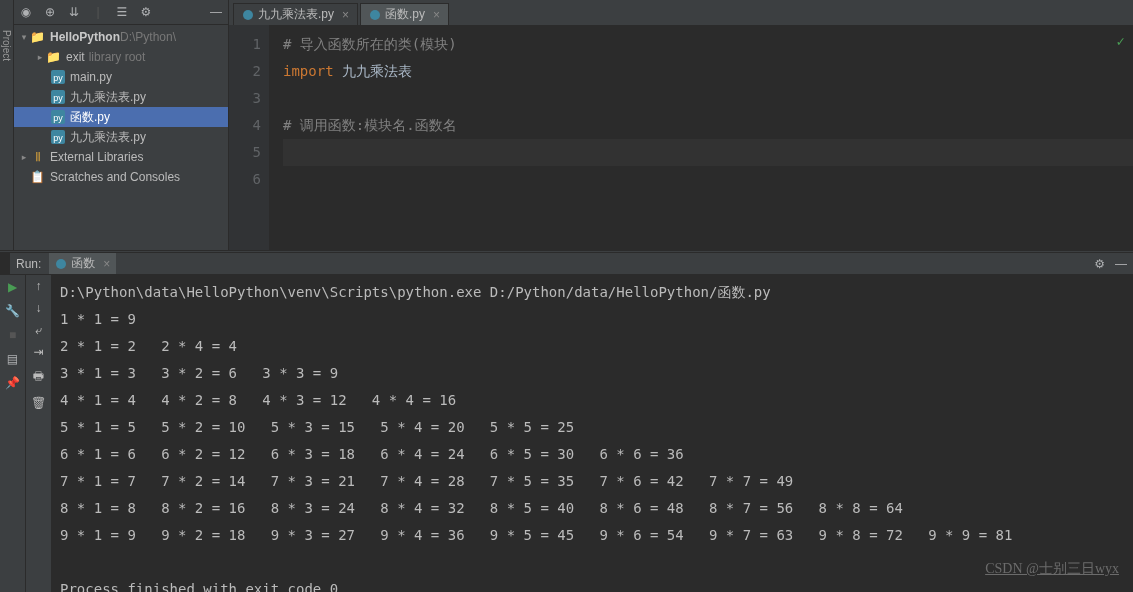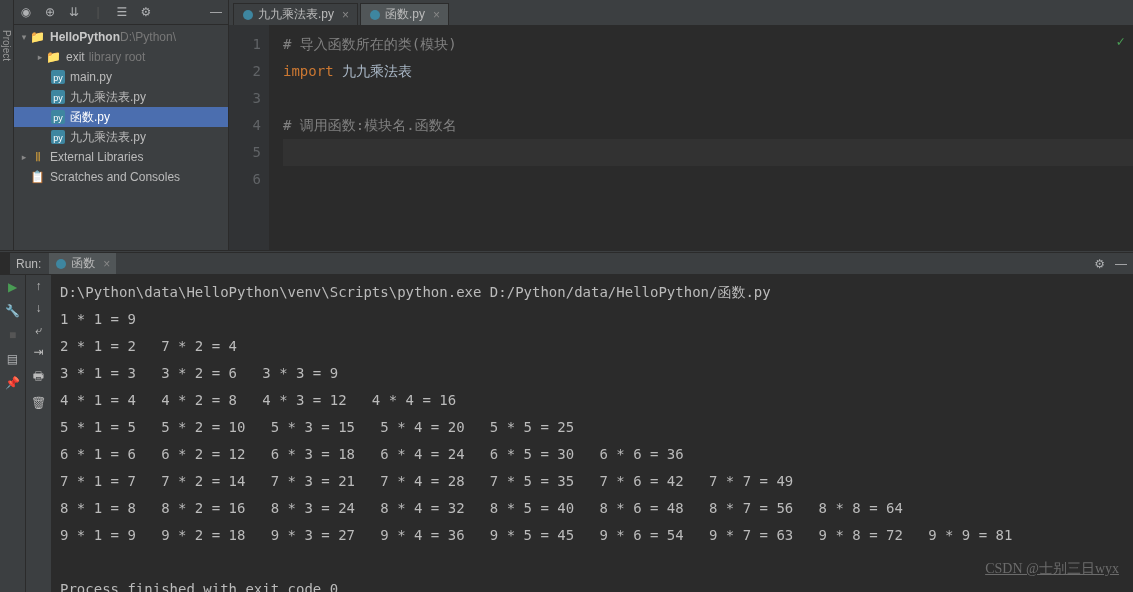--- a/index.html
+++ b/index.html
@@ -193,21 +193,21 @@
     <div class="run-tools2">
       <span class="t">↑</span>
       <span class="t">↓</span>
       <span class="t">⤶</span>
       <span class="t">⇥</span>
       <span class="t">🖶</span>
       <span class="t">🗑</span>
     </div>
     <div class="console"><span>D:\Python\data\HelloPython\venv\Scripts\python.exe D:/Python/data/HelloPython/函数.py</span>
 <span>1 * 1 = 9</span>
-<span>2 * 1 = 2   7 * 2 = 4</span>
+<span>2 * 1 = 2   2 * 4 = 4</span>
 <span>3 * 1 = 3   3 * 2 = 6   3 * 3 = 9</span>
 <span>4 * 1 = 4   4 * 2 = 8   4 * 3 = 12   4 * 4 = 16</span>
 <span>5 * 1 = 5   5 * 2 = 10   5 * 3 = 15   5 * 4 = 20   5 * 5 = 25</span>
 <span>6 * 1 = 6   6 * 2 = 12   6 * 3 = 18   6 * 4 = 24   6 * 5 = 30   6 * 6 = 36</span>
 <span>7 * 1 = 7   7 * 2 = 14   7 * 3 = 21   7 * 4 = 28   7 * 5 = 35   7 * 6 = 42   7 * 7 = 49</span>
 <span>8 * 1 = 8   8 * 2 = 16   8 * 3 = 24   8 * 4 = 32   8 * 5 = 40   8 * 6 = 48   8 * 7 = 56   8 * 8 = 64</span>
 <span>9 * 1 = 9   9 * 2 = 18   9 * 3 = 27   9 * 4 = 36   9 * 5 = 45   9 * 6 = 54   9 * 7 = 63   9 * 8 = 72   9 * 9 = 81</span>
 
 <span>Process finished with exit code 0</span></div>
   </div>

